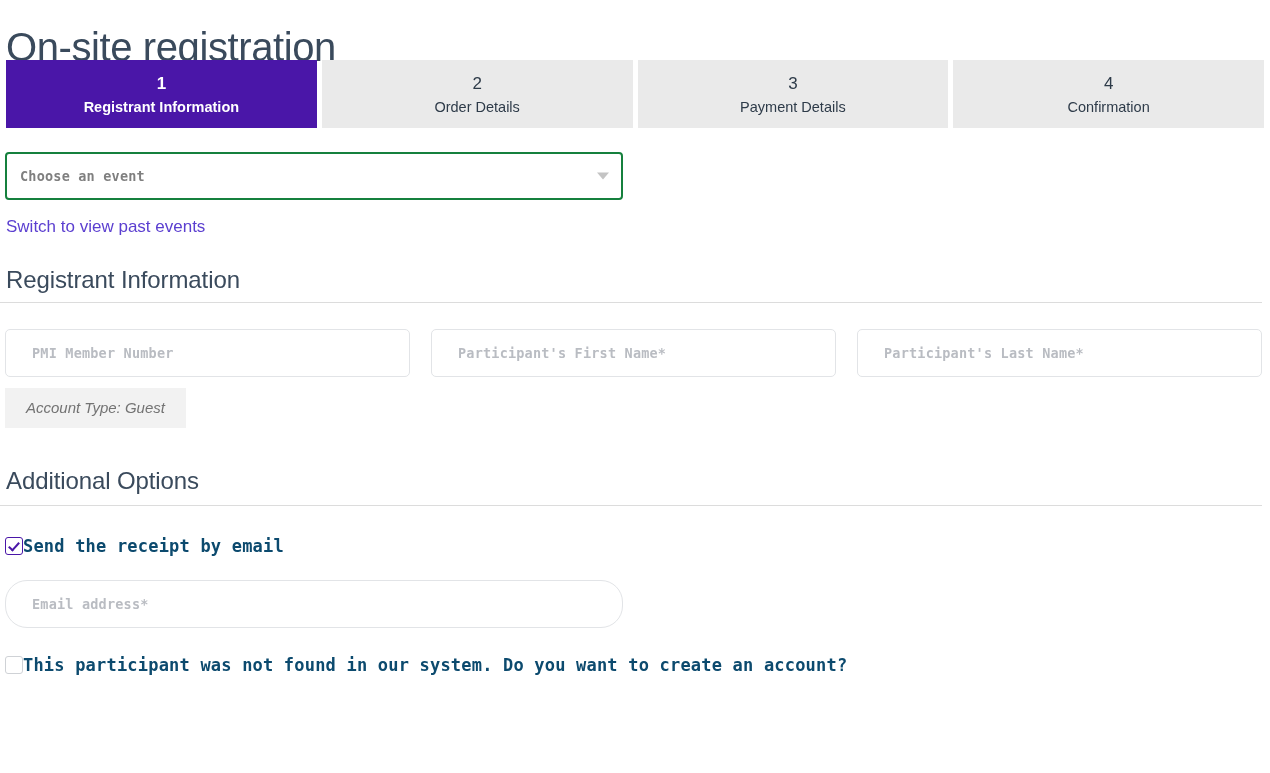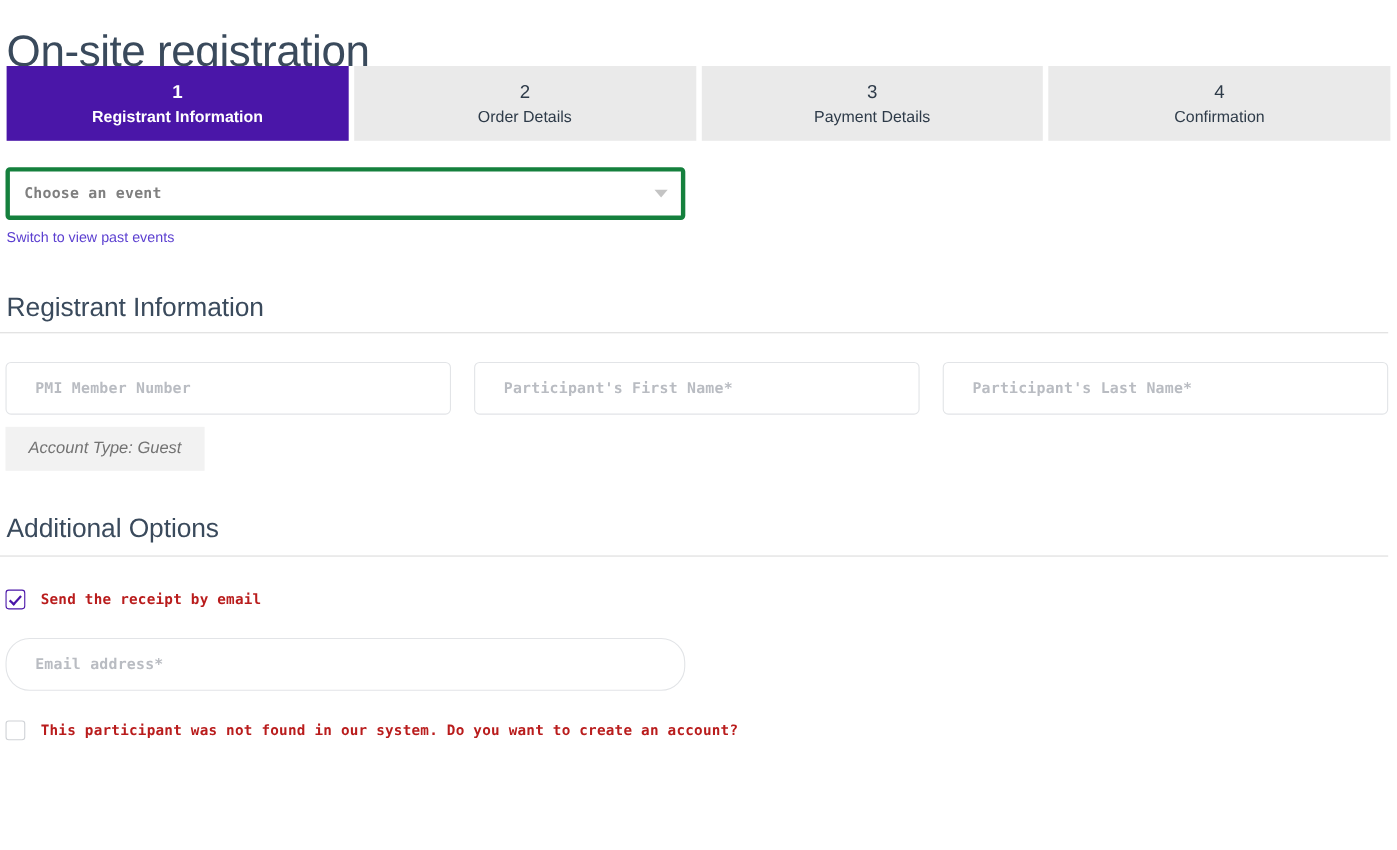--- a/index.html
+++ b/index.html
@@ -82,21 +82,21 @@
   }
 
   
   .event-select {
     position: absolute;
     left: 5px;
     top: 152px;
     width: 618px;
     height: 48px;
     box-sizing: border-box;
-    border: 4px solid #15803d;
+    border: 2px solid #15803d;
     border-radius: 4px;
     background: #ffffff;
     display: flex;
     align-items: center;
     cursor: pointer;
   }
   .event-select-text {
     font-family: "DejaVu Sans Mono", "Liberation Mono", monospace;
     font-size: 13.5px;
     font-weight: 700;
@@ -112,22 +112,22 @@
     width: 0;
     height: 0;
     border-left: 6px solid transparent;
     border-right: 6px solid transparent;
     border-top: 7px solid #c4c4c4;
   }
 
   .past-events-link {
     position: absolute;
     left: 6px;
-    top: 205px;
-    font-size: 13px;
+    top: 216px;
+    font-size: 17px;
     color: #5b3fd0;
     text-decoration: none;
     line-height: 21px;
     cursor: pointer;
   }
 
   
   .section-heading {
     position: absolute;
     left: 6px;
@@ -222,24 +222,23 @@
     left: 5px;
     top: 2px;
     width: 4px;
     height: 9px;
     border: solid #4a16a8;
     border-width: 0 2px 2px 0;
     transform: rotate(42deg);
   }
   .check-label {
     font-family: "DejaVu Sans Mono", "Liberation Mono", monospace;
-    font-size: 13px;
-    font-weight: 700;
-    color: #b91c1c;
-    margin-left: 14px;
+    font-size: 17px;
+    font-weight: 700;
+    color: #0c4a6e;
     letter-spacing: 0.2px;
     white-space: nowrap;
   }
 
   
   .continue-btn {
     position: absolute;
     left: 1159px;
     top: 718px;
     width: 103px;

